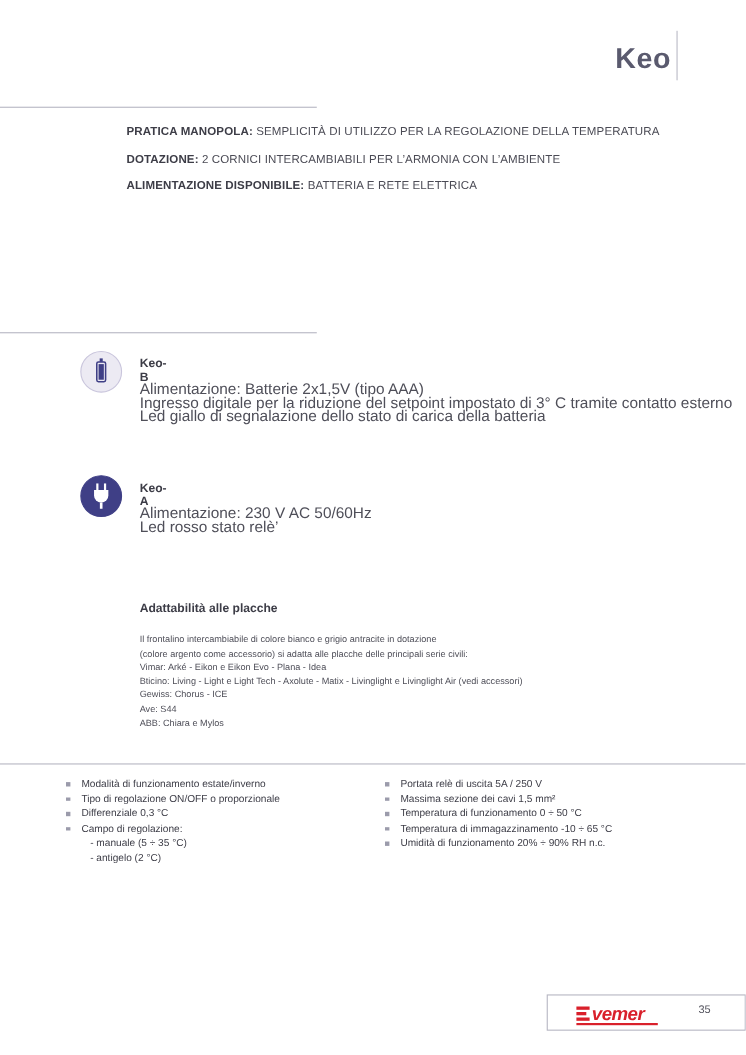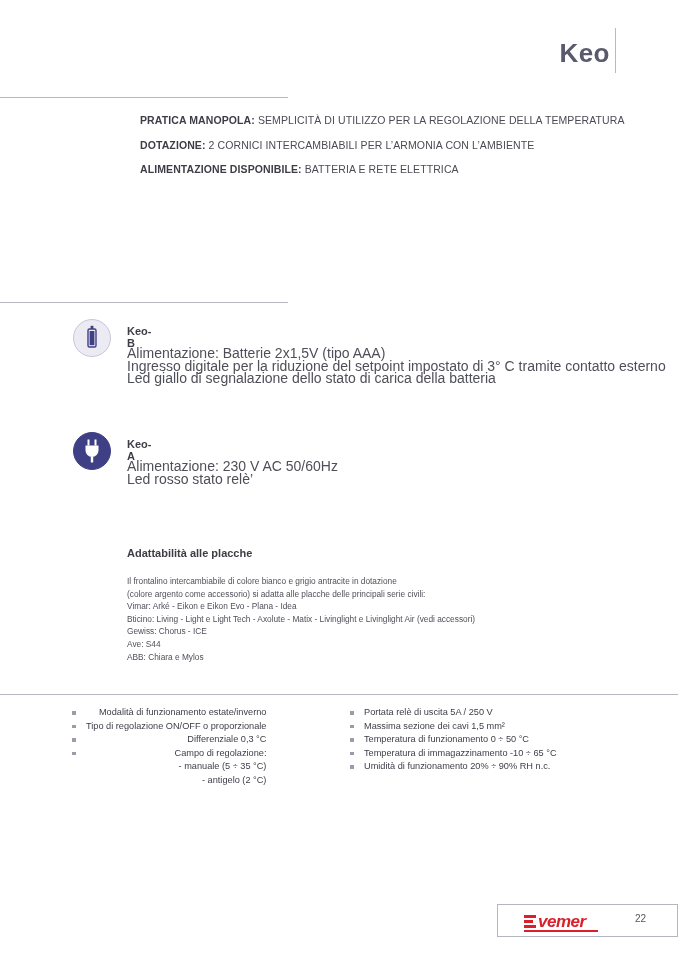--- a/index.html
+++ b/index.html
@@ -57,21 +57,21 @@
     left: 0;
     top: 694px;
     width: 678px;
     height: 1px;
     background: #b6b6c2;
   }
 
   
   .claims {
     position: absolute;
-    left: 140px;
+    left: 115px;
     top: 114px;
     width: 500px;
   }
   .claim {
     font-size: 10.5px;
     color: #4b4b55;
     letter-spacing: 0.1px;
     margin-bottom: 12.5px;
     white-space: nowrap;
   }
@@ -141,21 +141,21 @@
     white-space: nowrap;
   }
 
   
   .specs {
     position: absolute;
     top: 706px;
     font-size: 9.2px;
     color: #3d3d47;
   }
-  .specs.col-left  { left: 72px; text-align: right; }
+  .specs.col-left  { left: 60px; }
   .specs.col-right { left: 350px; }
   .specs ul {
     margin: 0;
     padding: 0;
     list-style: none;
   }
   .specs li {
     position: relative;
     padding-left: 14px;
     line-height: 13.6px;
@@ -315,13 +315,13 @@
 <div class="footer-box"></div>
 <div class="footer-logo">
   <div class="mark">
     <span></span>
       <span></span>
       <span></span>
   </div>
   <div class="wordmark">vemer</div>
   <div class="underbar"></div>
 </div>
-<div class="page-number">22</div>
+<div class="page-number">35</div>
 
 </body></html>

